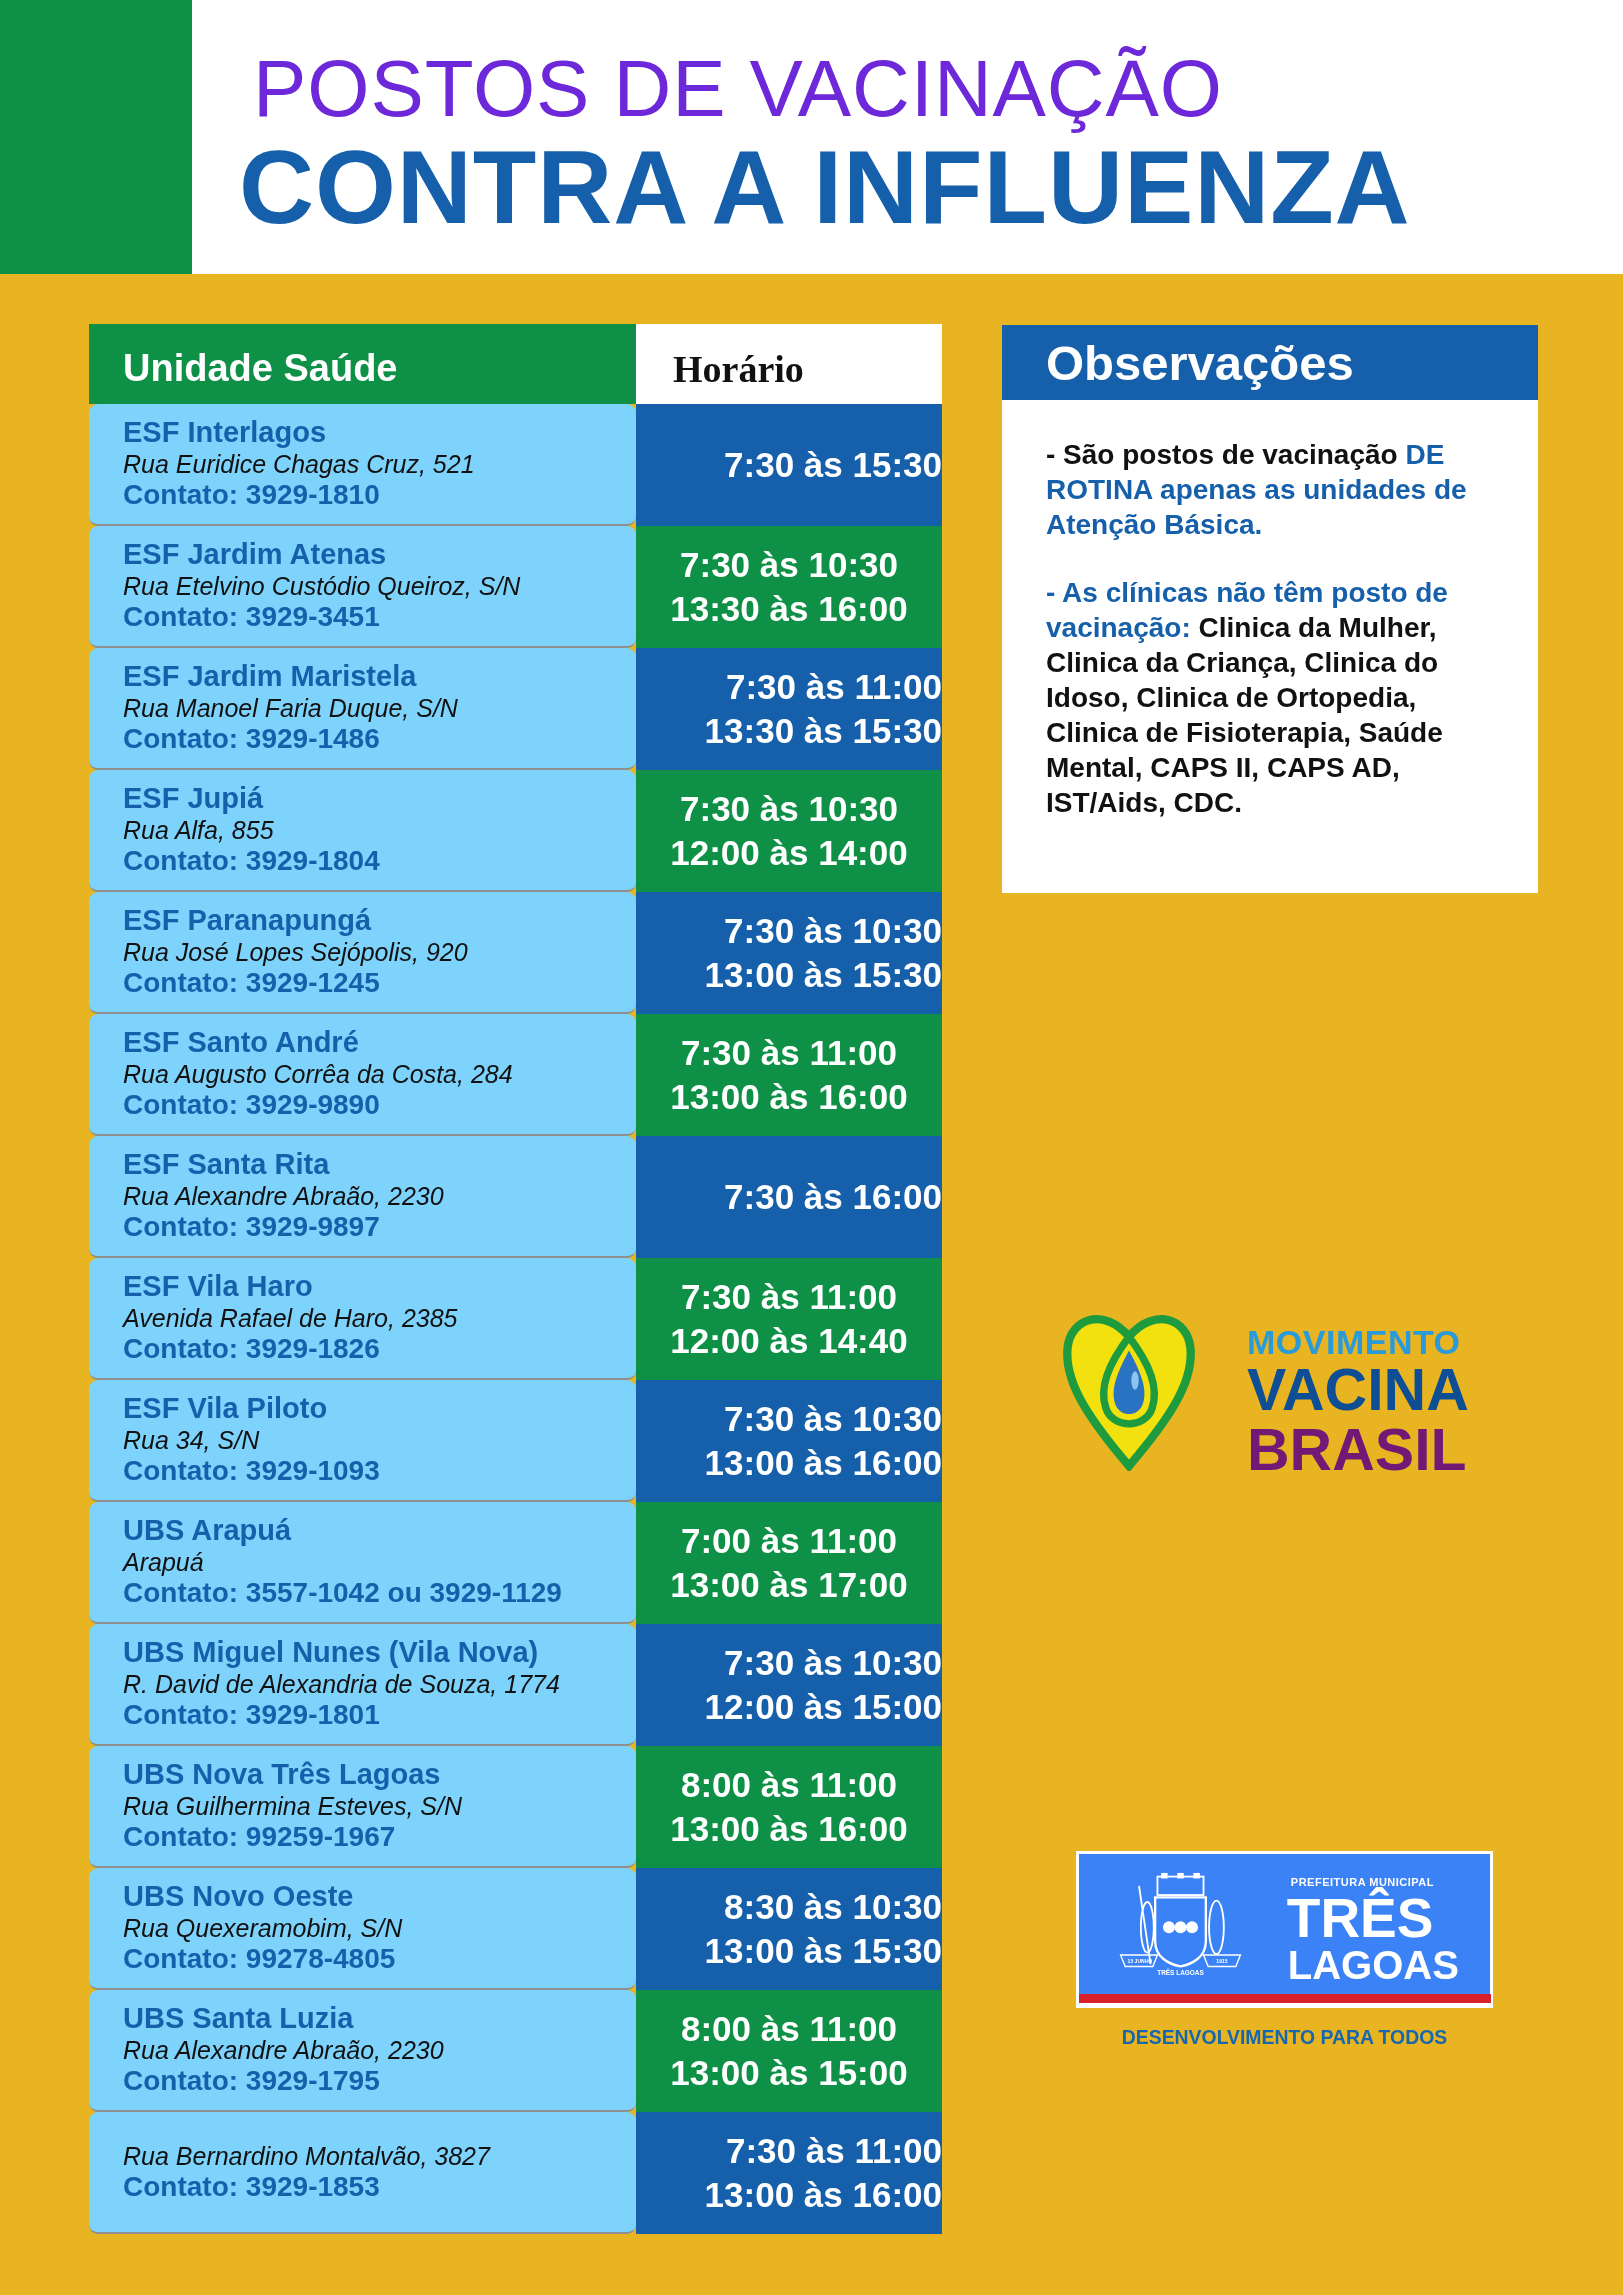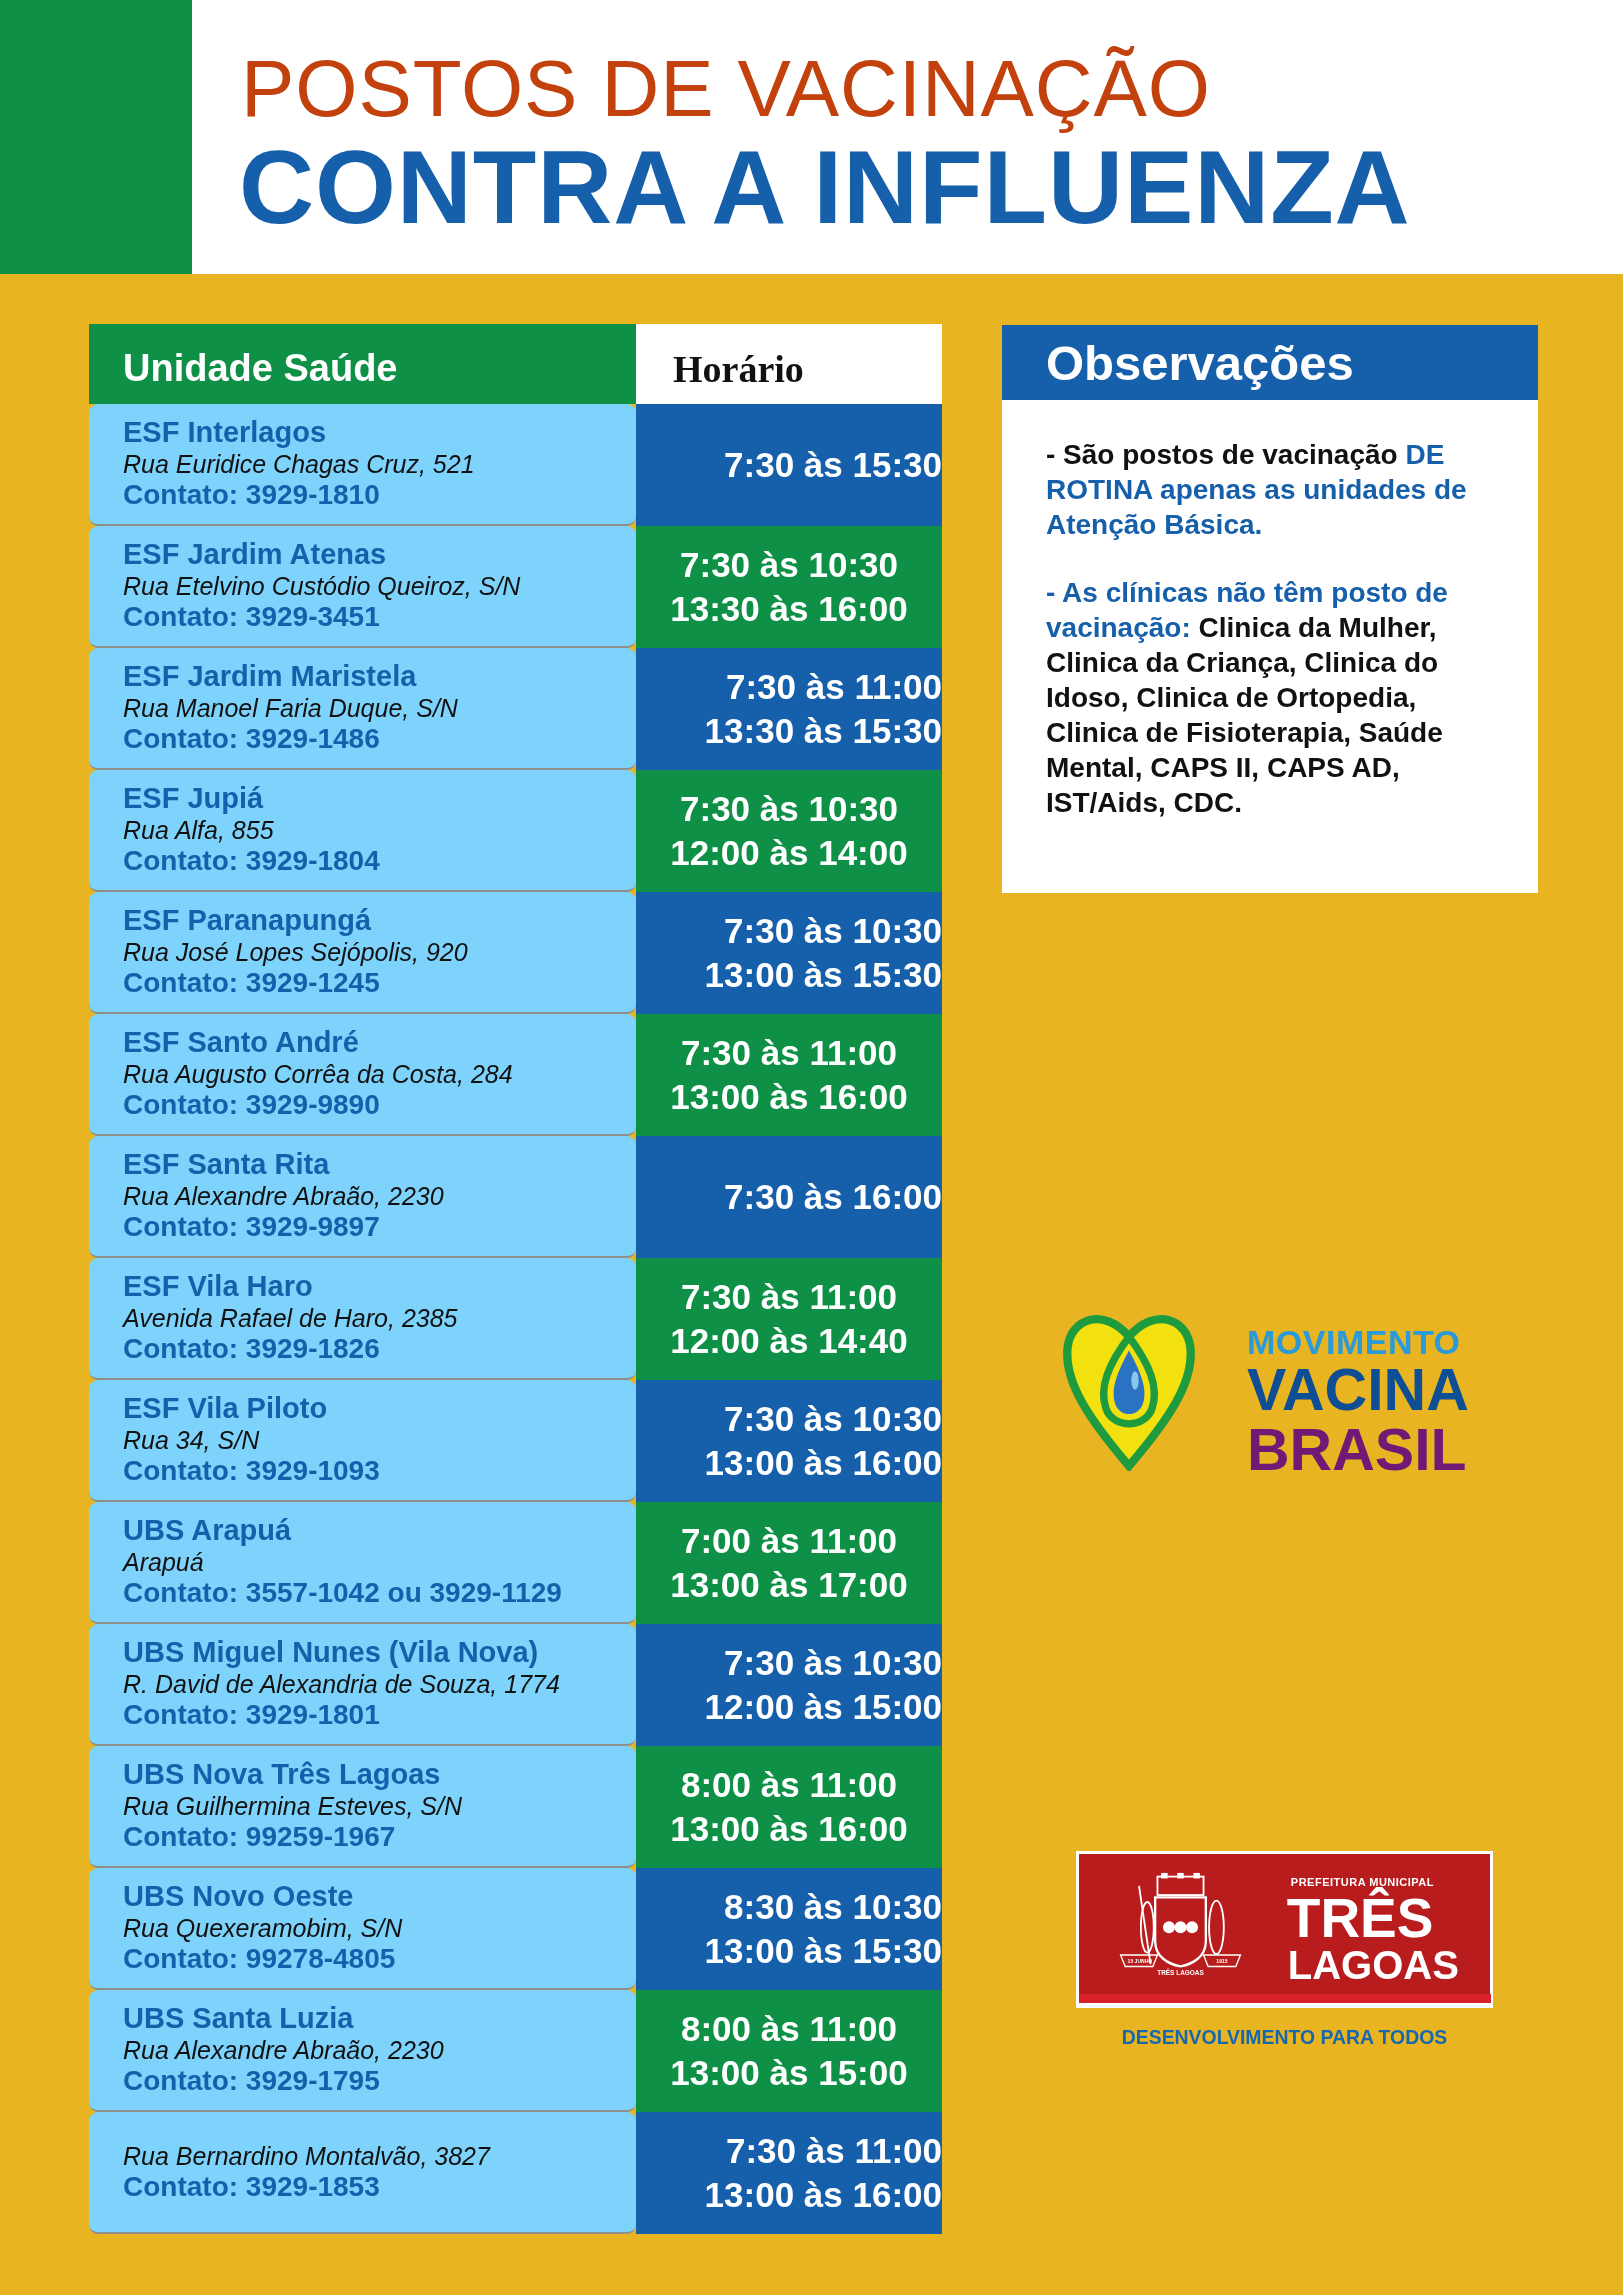--- a/index.html
+++ b/index.html
@@ -12,22 +12,22 @@
   }
   .header {
     position: absolute; left: 0; top: 0; width: 1623px; height: 274px;
     background: #ffffff;
   }
   .header-stripe {
     position: absolute; left: 0; top: 0; width: 192px; height: 274px;
     background: #0e9146;
   }
   .title-line1 {
-    position: absolute; left: 241px; top: 49px;
-    font-size: 80px; color: #c2410c; letter-spacing: 0.9px;
+    position: absolute; left: 253px; top: 49px;
+    font-size: 80px; color: #6d28d9; letter-spacing: 0.9px;
     white-space: nowrap; line-height: 1;
   }
   .title-line2 {
     position: absolute; left: 239px; top: 135px;
     font-size: 104px; font-weight: bold; color: #1660ab;
     white-space: nowrap; line-height: 1; letter-spacing: 0.9px;
   }
 
   
   .table {
@@ -97,21 +97,21 @@
   .mvb-l1 { font-size: 34px; font-weight: bold; color: #2a9ad8; line-height: 1; letter-spacing: 0.5px; }
   .mvb-l2 { font-size: 59px; font-weight: bold; color: #0d4e94; line-height: 1; margin-top: 1.9px; }
   .mvb-l3 { font-size: 59px; font-weight: bold; color: #701a75; line-height: 1; margin-top: 0.9px; }
 
   
   .tl {
     position: absolute; left: 1076px; top: 1851px; width: 417px; height: 157px;
     background: #fff; padding: 2.8px;
   }
   .tl-blue {
-    position: relative; width: 100%; height: 142px; background: #b91c1c;
+    position: relative; width: 100%; height: 142px; background: #3b82f6;
   }
   .tl-red {
     position: absolute; left: 2.8px; bottom: 4.6px; width: 412px; height: 9.3px; background: #d7202a;
   }
   .tl-crest { position: absolute; left: 32px; top: 18.5px; width: 139px; height: 106px; }
   .tl-pm { position: absolute; left: 212px; top: 22px; color: #fff; font-size: 11px; font-weight: bold; letter-spacing: 0.5px; white-space: nowrap; }
   .tl-tres { position: absolute; left: 208px; top: 37px; color: #fff; font-size: 55px; font-weight: bold; line-height: 1; }
   .tl-lagoas { position: absolute; left: 209px; top: 91px; color: #fff; font-size: 40px; font-weight: bold; line-height: 1; }
   .tl-slogan {
     position: absolute; left: 1076px; top: 2026px; width: 417px; text-align: center;

